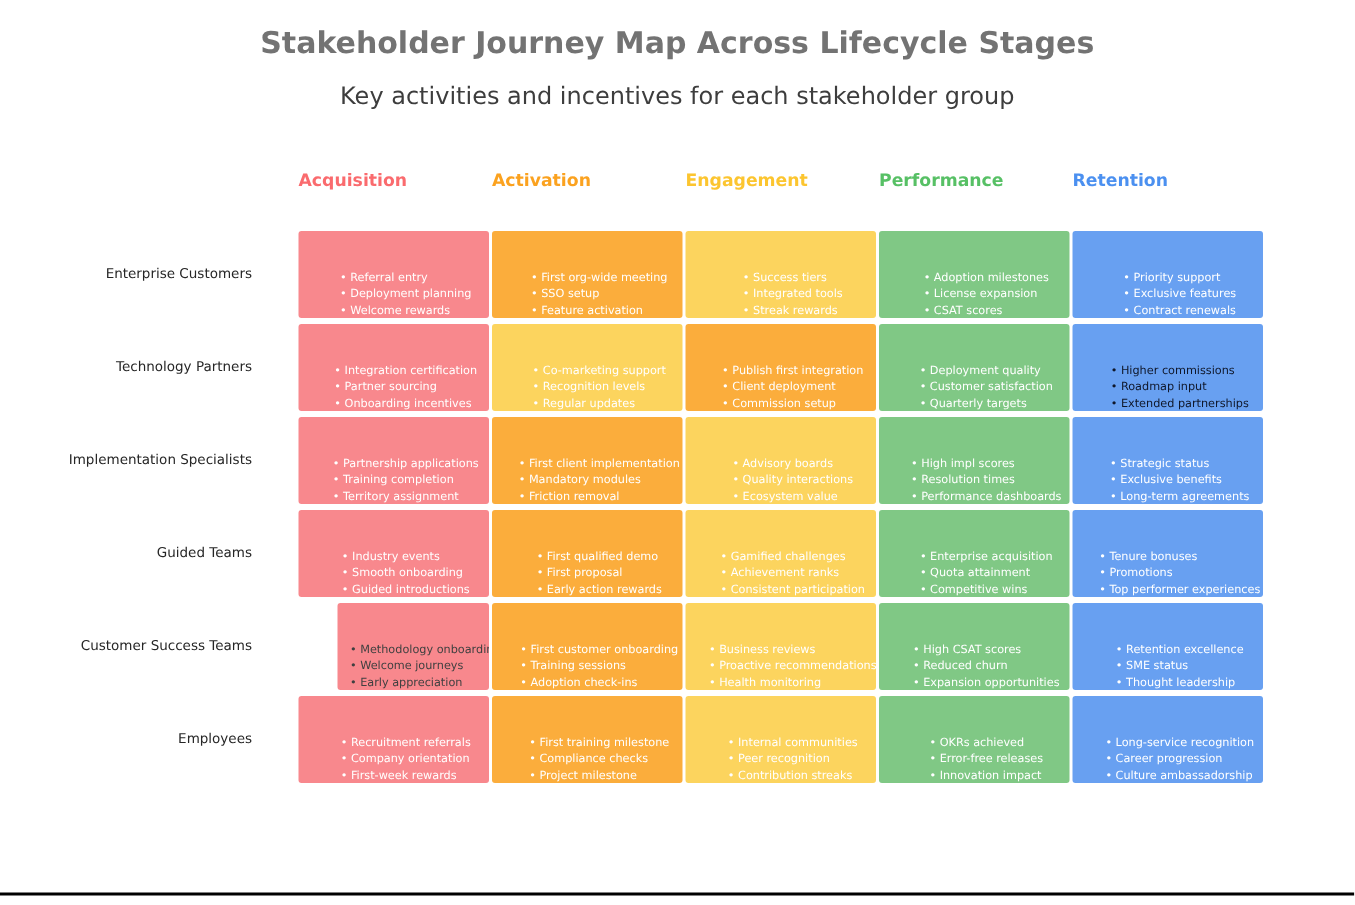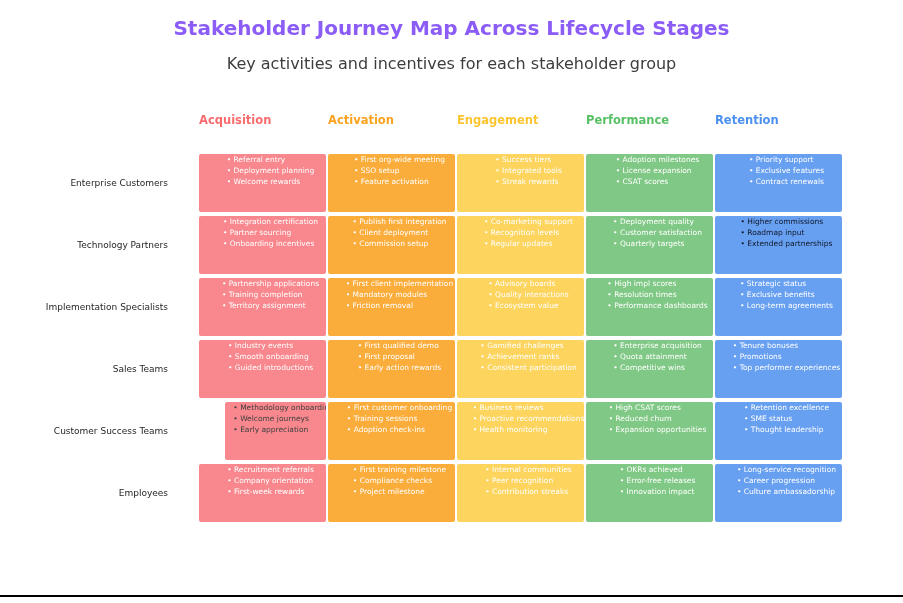--- a/index.html
+++ b/index.html
@@ -11,45 +11,45 @@
   .col-headers{position:absolute;left:199px;top:113px;display:grid;
                grid-template-columns:repeat(5,127px);column-gap:2px;}
   .col-header{font-size:11.5px;font-weight:bold;}
   .row-labels{position:absolute;left:0;top:154px;width:168px;display:grid;
               grid-template-rows:repeat(6,58px);row-gap:4px;}
   .row-label{display:flex;align-items:center;justify-content:flex-end;
              font-size:9px;text-align:right;padding-left:22px;}
   .grid{position:absolute;left:199px;top:154px;display:grid;
         grid-template-columns:repeat(5,127px);grid-template-rows:repeat(6,58px);
         gap:4px 2px;}
-  .cell{border-radius:2px;display:flex;align-items:flex-start;justify-content:center;
+  .cell{border-radius:2px;display:flex;align-items:flex-end;justify-content:center;
         color:#ffffff;overflow:hidden;padding-left:16px;}
   .cell ul{list-style:none;margin:0;padding:0;font-size:7.5px;line-height:11px;}
   .cell li{white-space:nowrap;}
   .cell li::before{content:"\2022\00a0";}
   .bottom-rule{position:absolute;left:0;top:595px;width:903px;height:2px;}
 </style>
 </head>
 <body>
 
 <div class="page">
-  <div class="title" style="color: #8b5cf6;">Stakeholder Journey Map Across Lifecycle Stages</div>
+  <div class="title" style="color: #737373;">Stakeholder Journey Map Across Lifecycle Stages</div>
   <div class="subtitle" style="color: rgb(61, 61, 61);">Key activities and incentives for each stakeholder group</div>
   <div class="col-headers" id="col-headers">
       <div class="col-header" style="color: rgb(250, 107, 110);">Acquisition</div>
       <div class="col-header" style="color: rgb(251, 162, 31);">Activation</div>
       <div class="col-header" style="color: rgb(252, 197, 47);">Engagement</div>
       <div class="col-header" style="color: rgb(87, 192, 101);">Performance</div>
       <div class="col-header" style="color: rgb(75, 144, 240);">Retention</div>
     </div>
   <div class="row-labels" id="row-labels">
       <div class="row-label" style="color: rgb(38, 38, 38);">Enterprise Customers</div>
       <div class="row-label" style="color: rgb(38, 38, 38);">Technology Partners</div>
       <div class="row-label" style="color: rgb(38, 38, 38);">Implementation Specialists</div>
-      <div class="row-label" style="color: rgb(38, 38, 38);">Sales Teams</div>
+      <div class="row-label" style="color: rgb(38, 38, 38);">Guided Teams</div>
       <div class="row-label" style="color: rgb(38, 38, 38);">Customer Success Teams</div>
       <div class="row-label" style="color: rgb(38, 38, 38);">Employees</div>
     </div>
   <div class="grid" id="grid">
       <div class="cell" style="background: rgb(248, 136, 141); color: rgb(255, 255, 255);">
         <ul>
           <li>Referral entry</li>
           <li>Deployment planning</li>
           <li>Welcome rewards</li>
         </ul>
@@ -82,32 +82,32 @@
           <li>Contract renewals</li>
         </ul>
       </div>
       <div class="cell" style="background: rgb(248, 136, 141); color: rgb(255, 255, 255);">
         <ul>
           <li>Integration certification</li>
           <li>Partner sourcing</li>
           <li>Onboarding incentives</li>
         </ul>
       </div>
+      <div class="cell" style="background: rgb(252, 212, 94); color: rgb(255, 255, 255);">
+        <ul>
+          <li>Co-marketing support</li>
+          <li>Recognition levels</li>
+          <li>Regular updates</li>
+        </ul>
+      </div>
       <div class="cell" style="background: rgb(251, 173, 60); color: rgb(255, 255, 255);">
         <ul>
           <li>Publish first integration</li>
           <li>Client deployment</li>
           <li>Commission setup</li>
-        </ul>
-      </div>
-      <div class="cell" style="background: rgb(252, 212, 94); color: rgb(255, 255, 255);">
-        <ul>
-          <li>Co-marketing support</li>
-          <li>Recognition levels</li>
-          <li>Regular updates</li>
         </ul>
       </div>
       <div class="cell" style="background: rgb(128, 200, 133); color: rgb(255, 255, 255);">
         <ul>
           <li>Deployment quality</li>
           <li>Customer satisfaction</li>
           <li>Quarterly targets</li>
         </ul>
       </div>
       <div class="cell" style="background: rgb(104, 160, 241); color: #0f172a;">

